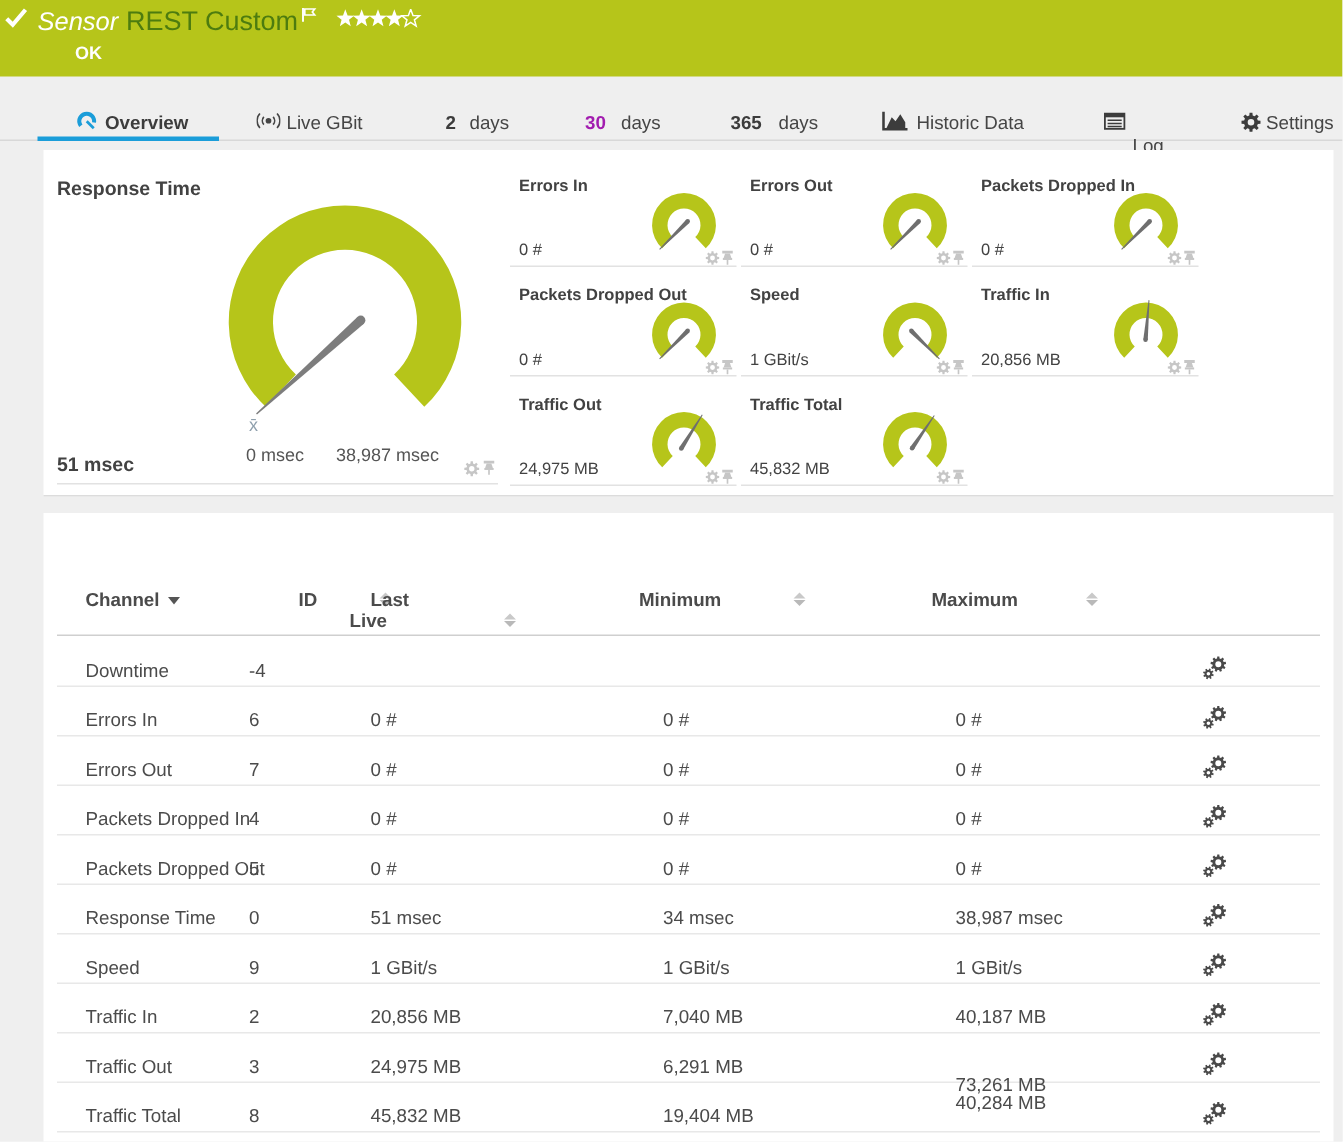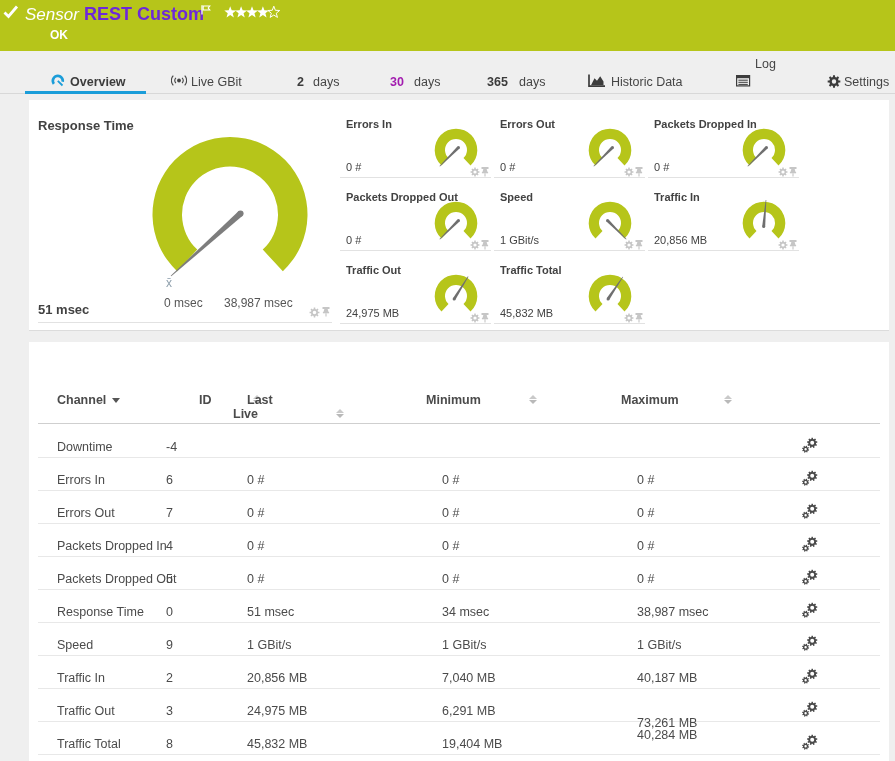--- a/index.html
+++ b/index.html
@@ -7,21 +7,21 @@
 .t{font-size:12.5px;color:#4b4b4b}
 .b{font-weight:bold}
 .r{text-align:left}
 </style></head><body>
 <div id="app">
 <div class="abs" style="left:0;top:0;width:895px;height:51px;background:#b6c51a"></div>
 <svg class="abs" style="left:3px;top:5px" width="16" height="15">
       <polyline points="1.5,7.5 5.5,11.5 14,1.5" fill="none" stroke="#fff" stroke-width="2.8"></polyline>
     </svg>
 <div class="abs" style="left:25px;top:5px;font-size:17px;font-style:italic;color:#fff">Sensor</div>
-<div class="abs" style="left:84px;top:4px;font-size:18px;font-weight:bold;color:#6d28d9">REST Custom</div>
+<div class="abs" style="left:84px;top:4px;font-size:18px;font-weight:normal;color:#4d7c0f">REST Custom</div>
 <svg class="abs" style="left:201px;top:5px" width="11" height="10">
       <path d="M1,0.3 V9.5" stroke="#fff" stroke-width="1.3" fill="none"></path>
       <path d="M2.2,1 H8.8 L7.2,3 L8.8,5 H2.2 Z" fill="none" stroke="#fff" stroke-width="1.1"></path>
     </svg>
 <svg class="abs" style="left:224px;top:6px" width="58" height="13">
       <polygon points="6.20,0.20 7.73,4.29 12.10,4.48 8.68,7.20 9.84,11.42 6.20,9.00 2.56,11.42 3.72,7.20 0.30,4.48 4.67,4.29" fill="#fff"></polygon>
       <polygon points="17.10,0.20 18.63,4.29 23.00,4.48 19.58,7.20 20.74,11.42 17.10,9.00 13.46,11.42 14.62,7.20 11.20,4.48 15.57,4.29" fill="#fff"></polygon>
       <polygon points="28.00,0.20 29.53,4.29 33.90,4.48 30.48,7.20 31.64,11.42 28.00,9.00 24.36,11.42 25.52,7.20 22.10,4.48 26.47,4.29" fill="#fff"></polygon>
       <polygon points="38.90,0.20 40.43,4.29 44.80,4.48 41.38,7.20 42.54,11.42 38.90,9.00 35.26,11.42 36.42,7.20 33.00,4.48 37.37,4.29" fill="#fff"></polygon>
       <polygon points="49.80,0.20 51.33,4.29 55.70,4.48 52.28,7.20 53.44,11.42 49.80,9.00 46.16,11.42 47.32,7.20 43.90,4.48 48.27,4.29" fill="none" stroke="#fff" stroke-width="1"></polygon>
@@ -51,21 +51,21 @@
 <svg class="abs" style="left:588px;top:74px" width="18" height="14">
       <path d="M1,0.5 V12.2 H17" fill="none" stroke="#3c3c3c" stroke-width="1.7"></path>
       <polygon points="3,11.3 6.5,4.2 9,6.8 12.2,2.2 15.5,7.5 15.5,11.3" fill="#3c3c3c"></polygon>
     </svg>
 <div class="abs" style="left:611px;top:75px;font-size:12.5px;color:#454545">Historic Data</div>
 <svg class="abs" style="left:736px;top:75px" width="15" height="12">
       <rect x="0.6" y="0.6" width="13" height="10.3" fill="none" stroke="#3c3c3c" stroke-width="1.2"></rect>
       <rect x="0.6" y="0.6" width="13" height="2.6" fill="#3c3c3c"></rect>
       <path d="M2.4,5.2 h9.4 M2.4,7.3 h9.4 M2.4,9.4 h9.4" stroke="#3c3c3c" stroke-width="1"></path>
     </svg>
-<div class="abs" style="left:755px;top:57px;font-size:12.5px;color:#454545">Log</div>
+<div class="abs" style="left:755px;top:90px;font-size:12.5px;color:#454545">Log</div>
 <svg class="abs" style="left:827px;top:74px" width="15" height="15">
       <path d="M6.04,1.17 L7.96,1.17 L8.12,2.94 L9.43,3.48 L10.79,2.35 L12.15,3.71 L11.02,5.07 L11.56,6.38 L13.33,6.54 L13.33,8.46 L11.56,8.62 L11.02,9.93 L12.15,11.29 L10.79,12.65 L9.43,11.52 L8.12,12.06 L7.96,13.83 L6.04,13.83 L5.88,12.06 L4.57,11.52 L3.21,12.65 L1.85,11.29 L2.98,9.93 L2.44,8.62 L0.67,8.46 L0.67,6.54 L2.44,6.38 L2.98,5.07 L1.85,3.71 L3.21,2.35 L4.57,3.48 L5.88,2.94 Z M9.20,7.50 A2.2,2.2 0 1 0 4.80,7.50 A2.2,2.2 0 1 0 9.20,7.50 Z" fill="#3c3c3c" fill-rule="evenodd"></path>
     </svg>
 <div class="abs" style="left:844px;top:75px;font-size:12.5px;color:#454545">Settings</div>
 <div class="abs" style="left:29px;top:100px;width:860px;height:231px;background:#fff;border-bottom:1px solid #dcdcdc"></div>
 <div class="abs b" style="left:38px;top:118px;font-size:13px;color:#424242">Response Time</div>
 <div class="abs" style="left:38px;top:322px;width:294px;height:1px;background:#e2e2e2"></div>
 <svg style="position:absolute;left:309px;top:307px" width="11" height="11">
       <path d="M4.75,0.56 L6.25,0.56 L6.36,2.00 L7.36,2.42 L8.46,1.47 L9.53,2.54 L8.58,3.64 L9.00,4.64 L10.44,4.75 L10.44,6.25 L9.00,6.36 L8.58,7.36 L9.53,8.46 L8.46,9.53 L7.36,8.58 L6.36,9.00 L6.25,10.44 L4.75,10.44 L4.64,9.00 L3.64,8.58 L2.54,9.53 L1.47,8.46 L2.42,7.36 L2.00,6.36 L0.56,6.25 L0.56,4.75 L2.00,4.64 L2.42,3.64 L1.47,2.54 L2.54,1.47 L3.64,2.42 L4.64,2.00 Z M7.30,5.50 A1.7999999999999998,1.7999999999999998 0 1 0 3.70,5.50 A1.7999999999999998,1.7999999999999998 0 1 0 7.30,5.50 Z" fill="#c6c6c6" fill-rule="evenodd"></path>
     </svg>

